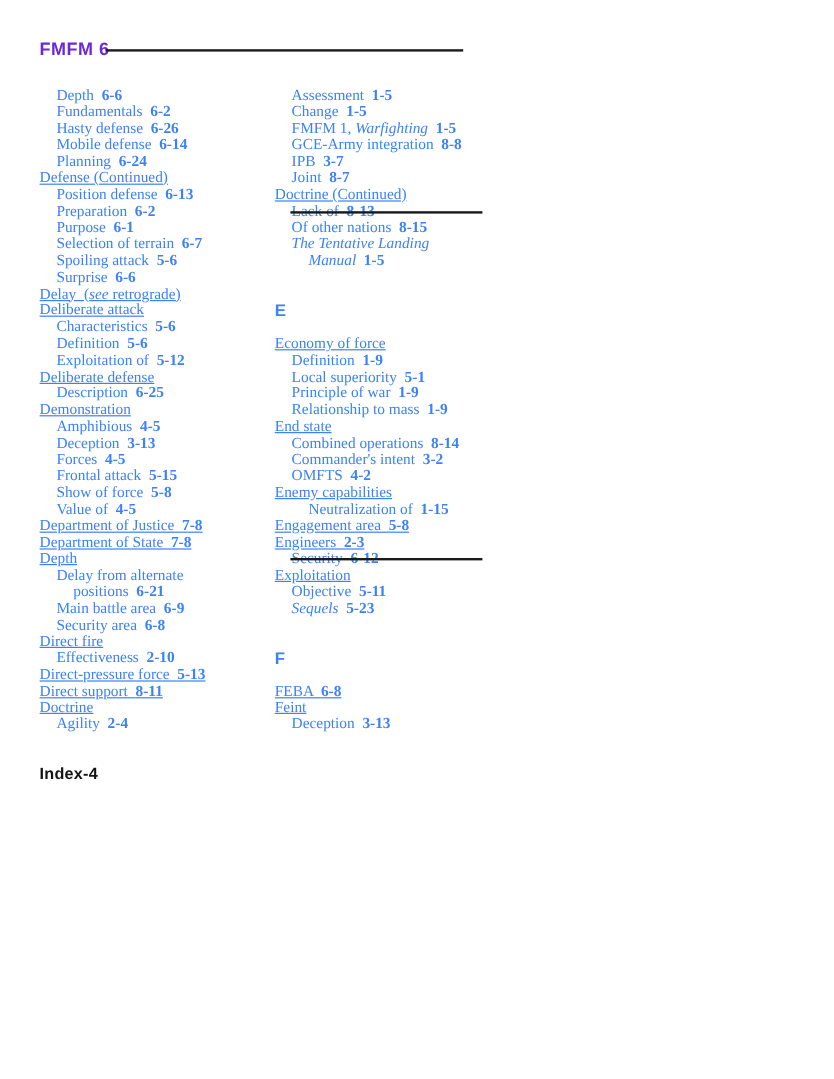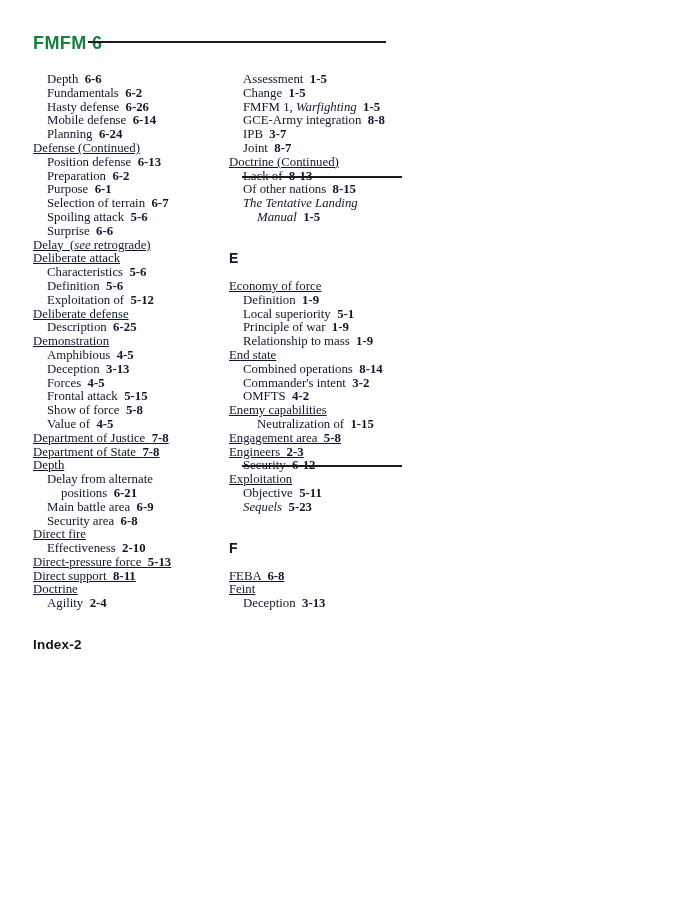--- a/index.html
+++ b/index.html
@@ -12,38 +12,38 @@
     background: #ffffff;
     color: #161616;
     overflow: hidden;
   }
   
   .header-title {
     position: absolute;
     left: 33px; top: 33px;
     font-family: "Liberation Sans", sans-serif;
     font-weight: 700;
-    font-size: 18px;
+    font-size: 15px;
     letter-spacing: 0.4px;
-    color: #15803d;
+    color: #6d28d9;
   }
   .header-rule {
     position: absolute;
     left: 88px; top: 41px;
     width: 298px; height: 0;
     border-top: 2px solid #1c1c1c;
   }
   
   .col {
     position: absolute;
     top: 73px;
     font-family: "Liberation Serif", serif;
     font-size: 12.8px;
     line-height: 13.8px;
-    color: #0f172a;
+    color: #3b82f6;
     white-space: pre;
   }
   .col-0 { left: 33px;  width: 178px; }
   .col-1 { left: 229px; width: 173px; }
   .ln { height: 13.8px; position: relative; }
   .ln.i0 { padding-left: 0; text-decoration: underline; }
   .ln.i1 { padding-left: 14px; }
   .ln.i2 { padding-left: 28px; }
   .seg-r { font-style: normal; }
   .seg-i { font-style: italic; }
@@ -75,14 +75,14 @@
 </head>
 <body>
 
 <div class="page">
   <span class="header-title">FMFM 6</span>
   <span class="header-rule"></span>
 
   <div class="col col-0"><div class="ln i1"><span class="seg-r">Depth  </span><span class="seg-b">6-6</span></div><div class="ln i1"><span class="seg-r">Fundamentals  </span><span class="seg-b">6-2</span></div><div class="ln i1"><span class="seg-r">Hasty defense  </span><span class="seg-b">6-26</span></div><div class="ln i1"><span class="seg-r">Mobile defense  </span><span class="seg-b">6-14</span></div><div class="ln i1"><span class="seg-r">Planning  </span><span class="seg-b">6-24</span></div><div class="ln i0"><span class="seg-r">Defense (Continued)</span></div><div class="ln i1"><span class="seg-r">Position defense  </span><span class="seg-b">6-13</span></div><div class="ln i1"><span class="seg-r">Preparation  </span><span class="seg-b">6-2</span></div><div class="ln i1"><span class="seg-r">Purpose  </span><span class="seg-b">6-1</span></div><div class="ln i1"><span class="seg-r">Selection of terrain  </span><span class="seg-b">6-7</span></div><div class="ln i1"><span class="seg-r">Spoiling attack  </span><span class="seg-b">5-6</span></div><div class="ln i1"><span class="seg-r">Surprise  </span><span class="seg-b">6-6</span></div><div class="ln i0"><span class="seg-r">Delay  (</span><span class="seg-i">see</span><span class="seg-r"> retrograde)</span></div><div class="ln i0"><span class="seg-r">Deliberate attack</span></div><div class="ln i1"><span class="seg-r">Characteristics  </span><span class="seg-b">5-6</span></div><div class="ln i1"><span class="seg-r">Definition  </span><span class="seg-b">5-6</span></div><div class="ln i1"><span class="seg-r">Exploitation of  </span><span class="seg-b">5-12</span></div><div class="ln i0"><span class="seg-r">Deliberate defense</span></div><div class="ln i1"><span class="seg-r">Description  </span><span class="seg-b">6-25</span></div><div class="ln i0"><span class="seg-r">Demonstration</span></div><div class="ln i1"><span class="seg-r">Amphibious  </span><span class="seg-b">4-5</span></div><div class="ln i1"><span class="seg-r">Deception  </span><span class="seg-b">3-13</span></div><div class="ln i1"><span class="seg-r">Forces  </span><span class="seg-b">4-5</span></div><div class="ln i1"><span class="seg-r">Frontal attack  </span><span class="seg-b">5-15</span></div><div class="ln i1"><span class="seg-r">Show of force  </span><span class="seg-b">5-8</span></div><div class="ln i1"><span class="seg-r">Value of  </span><span class="seg-b">4-5</span></div><div class="ln i0"><span class="seg-r">Department of Justice  </span><span class="seg-b">7-8</span></div><div class="ln i0"><span class="seg-r">Department of State  </span><span class="seg-b">7-8</span></div><div class="ln i0"><span class="seg-r">Depth</span></div><div class="ln i1"><span class="seg-r">Delay from alternate</span></div><div class="ln i2"><span class="seg-r">positions  </span><span class="seg-b">6-21</span></div><div class="ln i1"><span class="seg-r">Main battle area  </span><span class="seg-b">6-9</span></div><div class="ln i1"><span class="seg-r">Security area  </span><span class="seg-b">6-8</span></div><div class="ln i0"><span class="seg-r">Direct fire</span></div><div class="ln i1"><span class="seg-r">Effectiveness  </span><span class="seg-b">2-10</span></div><div class="ln i0"><span class="seg-r">Direct-pressure force  </span><span class="seg-b">5-13</span></div><div class="ln i0"><span class="seg-r">Direct support  </span><span class="seg-b">8-11</span></div><div class="ln i0"><span class="seg-r">Doctrine</span></div><div class="ln i1"><span class="seg-r">Agility  </span><span class="seg-b">2-4</span></div></div>
   <div class="col col-1"><div class="ln i1"><span class="seg-r">Assessment  </span><span class="seg-b">1-5</span></div><div class="ln i1"><span class="seg-r">Change  </span><span class="seg-b">1-5</span></div><div class="ln i1"><span class="seg-r">FMFM 1, </span><span class="seg-i">Warfighting</span><span class="seg-b">  1-5</span></div><div class="ln i1"><span class="seg-r">GCE-Army integration  </span><span class="seg-b">8-8</span></div><div class="ln i1"><span class="seg-r">IPB  </span><span class="seg-b">3-7</span></div><div class="ln i1"><span class="seg-r">Joint  </span><span class="seg-b">8-7</span></div><div class="ln i0"><span class="seg-r">Doctrine (Continued)</span></div><div class="ln i1 strike"><span class="seg-r">Lack of  </span><span class="seg-b">8-13</span></div><div class="ln i1"><span class="seg-r">Of other nations  </span><span class="seg-b">8-15</span></div><div class="ln i1"><span class="seg-i">The Tentative Landing</span></div><div class="ln i2"><span class="seg-i">Manual</span><span class="seg-b">  1-5</span></div><div class="ln blank"></div><div class="ln blank"></div><div class="ln heading">E</div><div class="ln blank"></div><div class="ln i0"><span class="seg-r">Economy of force</span></div><div class="ln i1"><span class="seg-r">Definition  </span><span class="seg-b">1-9</span></div><div class="ln i1"><span class="seg-r">Local superiority  </span><span class="seg-b">5-1</span></div><div class="ln i1"><span class="seg-r">Principle of war  </span><span class="seg-b">1-9</span></div><div class="ln i1"><span class="seg-r">Relationship to mass  </span><span class="seg-b">1-9</span></div><div class="ln i0"><span class="seg-r">End state</span></div><div class="ln i1"><span class="seg-r">Combined operations  </span><span class="seg-b">8-14</span></div><div class="ln i1"><span class="seg-r">Commander's intent  </span><span class="seg-b">3-2</span></div><div class="ln i1"><span class="seg-r">OMFTS  </span><span class="seg-b">4-2</span></div><div class="ln i0"><span class="seg-r">Enemy capabilities</span></div><div class="ln i2"><span class="seg-r">Neutralization of  </span><span class="seg-b">1-15</span></div><div class="ln i0"><span class="seg-r">Engagement area  </span><span class="seg-b">5-8</span></div><div class="ln i0"><span class="seg-r">Engineers  </span><span class="seg-b">2-3</span></div><div class="ln i1 strike"><span class="seg-r">Security  </span><span class="seg-b">6-12</span></div><div class="ln i0"><span class="seg-r">Exploitation</span></div><div class="ln i1"><span class="seg-r">Objective  </span><span class="seg-b">5-11</span></div><div class="ln i1"><span class="seg-i">Sequels</span><span class="seg-b">  5-23</span></div><div class="ln blank"></div><div class="ln blank"></div><div class="ln heading">F</div><div class="ln blank"></div><div class="ln i0"><span class="seg-r">FEBA  </span><span class="seg-b">6-8</span></div><div class="ln i0"><span class="seg-r">Feint</span></div><div class="ln i1"><span class="seg-r">Deception  </span><span class="seg-b">3-13</span></div></div>
 
-  <span class="footer-label">Index-2</span>
+  <span class="footer-label">Index-4</span>
 </div>
 
 </body></html>

